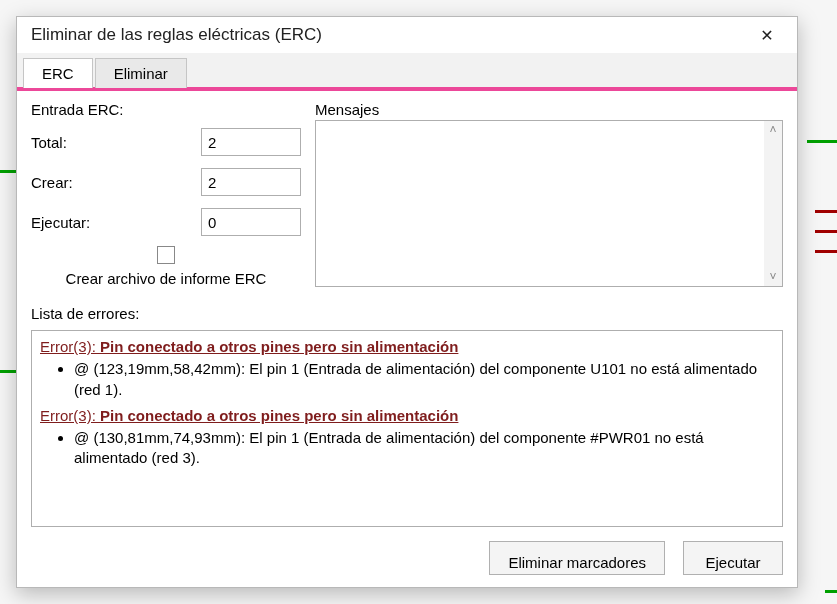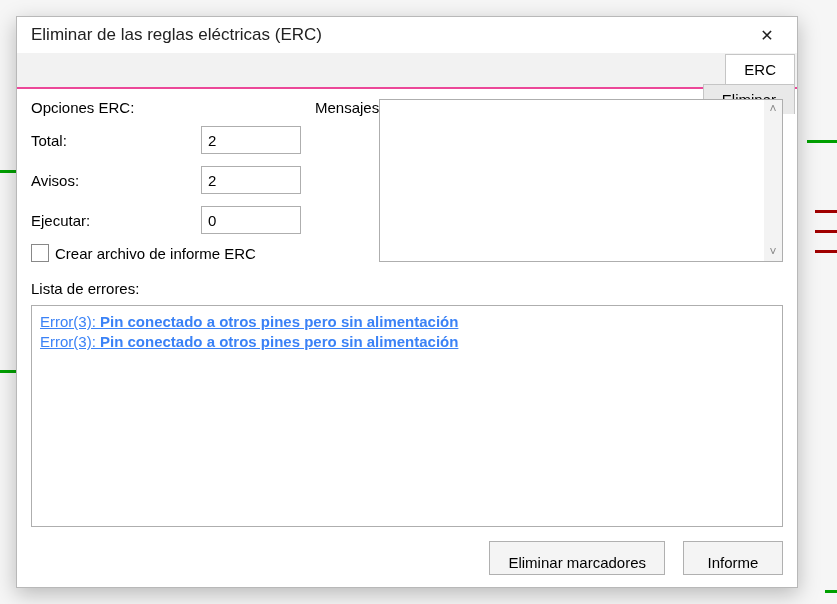--- a/index.html
+++ b/index.html
@@ -64,26 +64,25 @@
     display: flex;
     align-items: center;
     justify-content: center;
     color: #222;
     font-size: 16px;
   }
 
   .tabs {
     display: flex;
     align-items: flex-end;
-    border-bottom: 2px solid #ec4899;
+    border-bottom: 4px solid #ec4899;
     background: #f2f2f2;
     height: 34px;
     padding-left: 6px;
     gap: 0;
-    flex-direction: column;
   }
   .tab {
     padding: 6px 18px 6px 18px;
     border: 1px solid #c5c5c5;
     border-bottom: none;
     background: #e9e9e9;
     margin-right: 2px;
     position: relative;
     top: 1px;
     cursor: default;
@@ -131,32 +130,34 @@
     background: #fff;
     padding: 0 6px;
     font-family: inherit;
     font-size: 15px;
   }
   .checkrow {
     margin-top: 10px;
     display: flex;
     align-items: center;
     gap: 6px;
+    flex-direction: column;
   }
   .checkrow .box {
     width: 16px;
     height: 16px;
     border: 1px solid #888;
     background: #fff;
     display: inline-block;
   }
 
   .messages-wrap {
     flex: 1;
     display: flex;
+    flex-direction: column;
   }
   .messages-wrap label {
     margin-bottom: 2px;
   }
   .messages-box {
     flex: 1;
     min-height: 150px;
     border: 1px solid #aeaeae;
     background: #fff;
     position: relative;
@@ -182,21 +183,21 @@
   .error-list-label { margin-top: 10px; }
   .error-list {
     flex: 1;
     border: 1px solid #aeaeae;
     background: #fff;
     padding: 6px 8px;
     overflow: auto;
     line-height: 1.35;
   }
   .err-link {
-    color: #3b82f6;
+    color: #7f1d1d;
     text-decoration: underline;
     font-weight: normal;
   }
   .err-link b { font-weight: 700; }
   .err-item ul {
     margin: 2px 0 6px 34px;
     padding: 0;
   }
   .err-item li {
     margin: 0 0 2px 0;
@@ -243,25 +244,25 @@
 
   <div class="tabs">
     <div class="tab active">ERC</div>
     <div class="tab">Eliminar</div>
   </div>
 
   <div class="body">
 
     <div class="top-row">
       <div class="report-group">
-        <legend>Opciones ERC:</legend>
+        <legend>Entrada ERC:</legend>
         <div class="report-fields">
           <span>Total:</span>
           <input type="text" readonly="" value="2" style="">
-          <span>Avisos:</span>
+          <span>Crear:</span>
           <input type="text" readonly="" value="2" style="">
           <span>Ejecutar:</span>
           <input type="text" readonly="" value="0" style="">
         </div>
         <label class="checkrow">
           <span class="box"></span>
           <span>Crear archivo de informe ERC</span>
         </label>
       </div>
 
@@ -276,27 +277,33 @@
       </div>
     </div>
 
     <div class="error-list-label">Lista de errores:</div>
 
     <div class="error-list">
       <div class="err-item">
         <a href="#" class="err-link">
           <span>Error(3): </span><b>Pin conectado a otros pines pero sin alimentación</b>
         </a>
+        <ul>
+            <li>@ (123,19mm,58,42mm): El pin 1 (Entrada de alimentación) del componente U101 no está alimentado (red 1).</li>
+          </ul>
       </div>
       <div class="err-item">
         <a href="#" class="err-link">
           <span>Error(3): </span><b>Pin conectado a otros pines pero sin alimentación</b>
         </a>
+        <ul>
+            <li>@ (130,81mm,74,93mm): El pin 1 (Entrada de alimentación) del componente #PWR01 no está alimentado (red 3).</li>
+          </ul>
       </div>
     </div>
 
     <div class="button-row">
       <button class="btn">Eliminar marcadores</button>
-      <button class="btn">Informe</button>
+      <button class="btn">Ejecutar</button>
     </div>
 
   </div>
 </div>
 
 </body></html>

